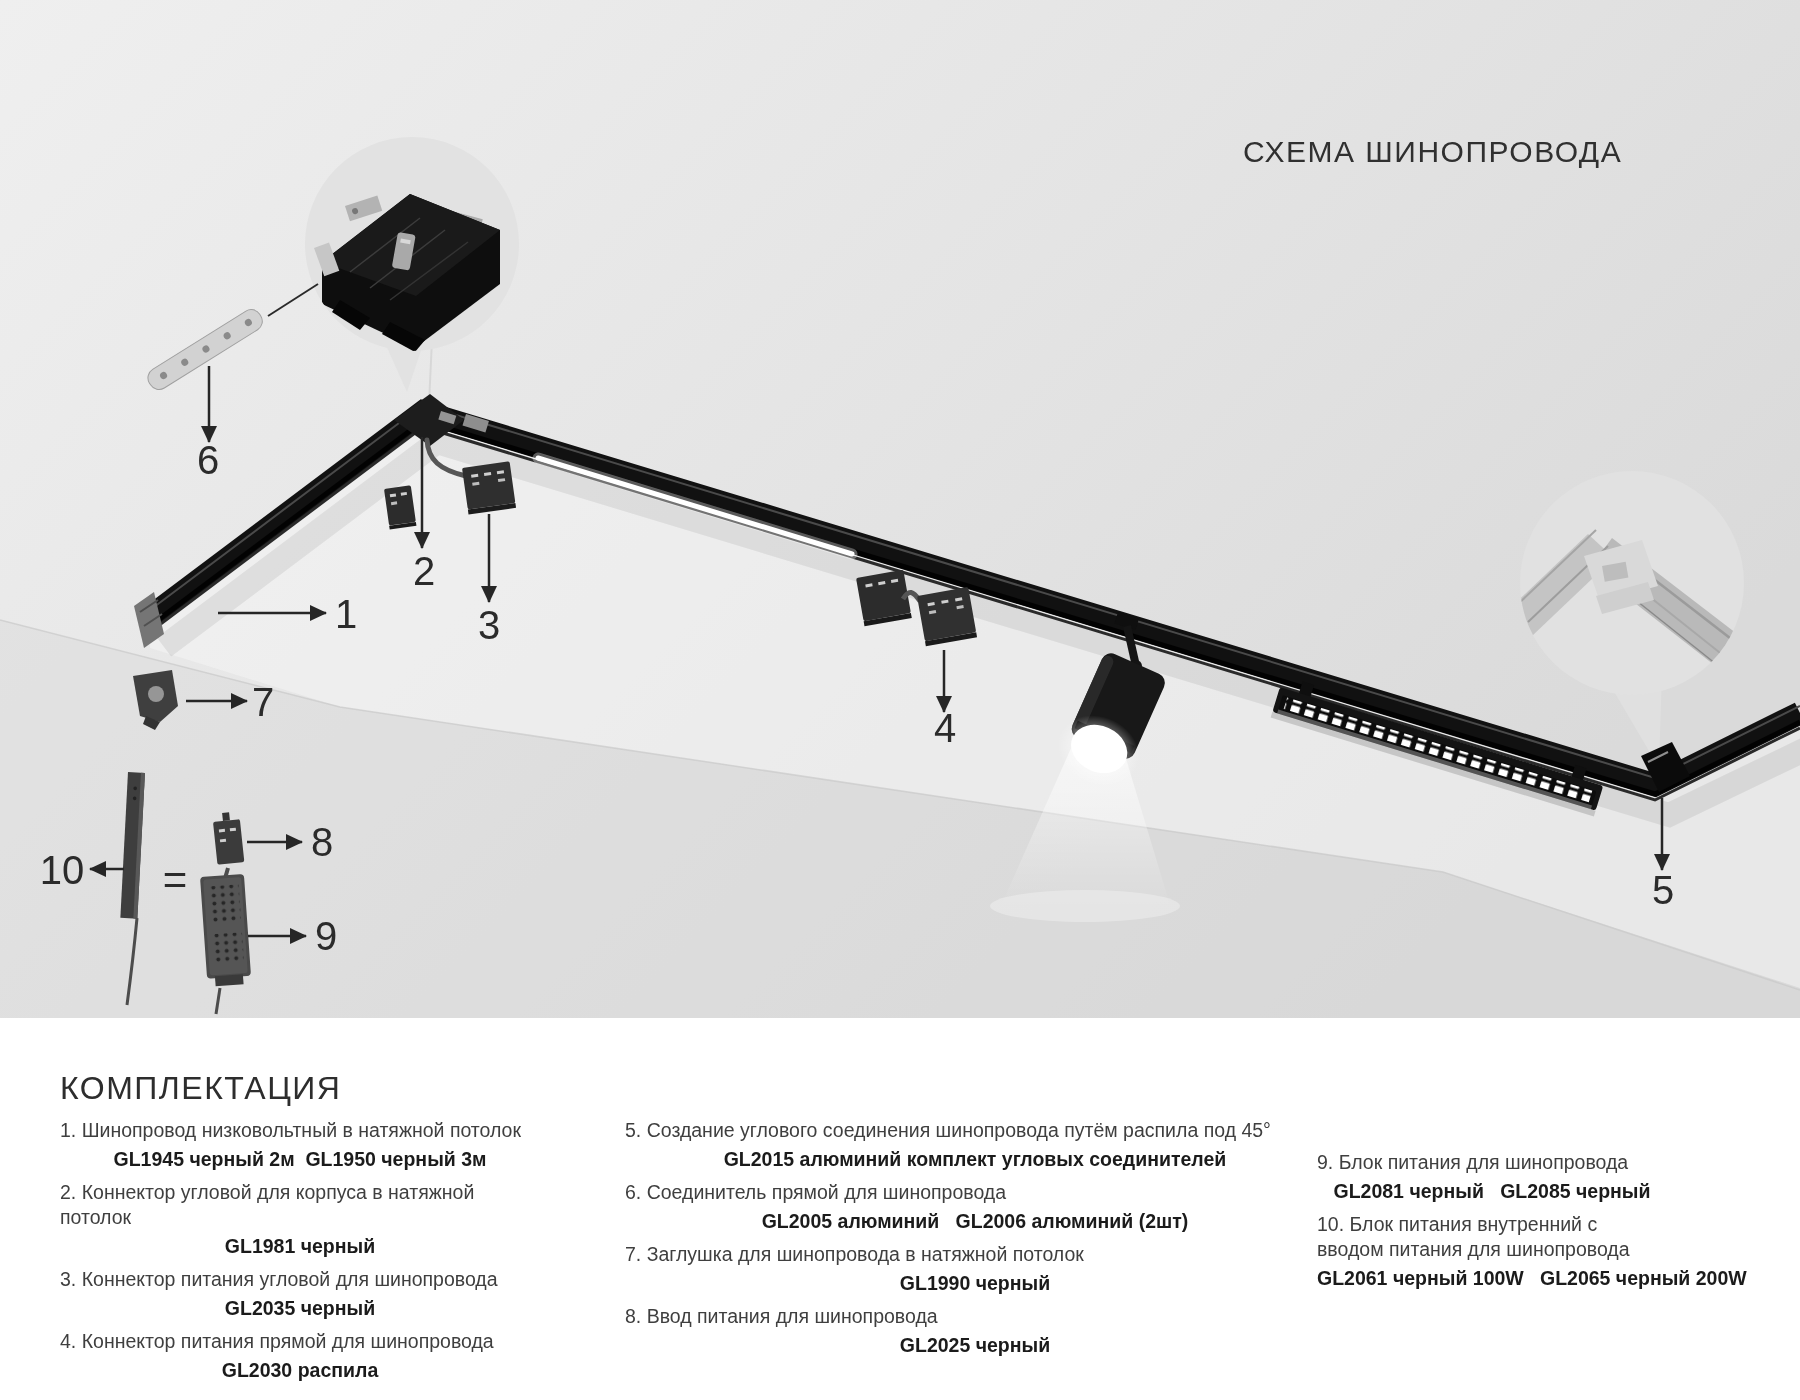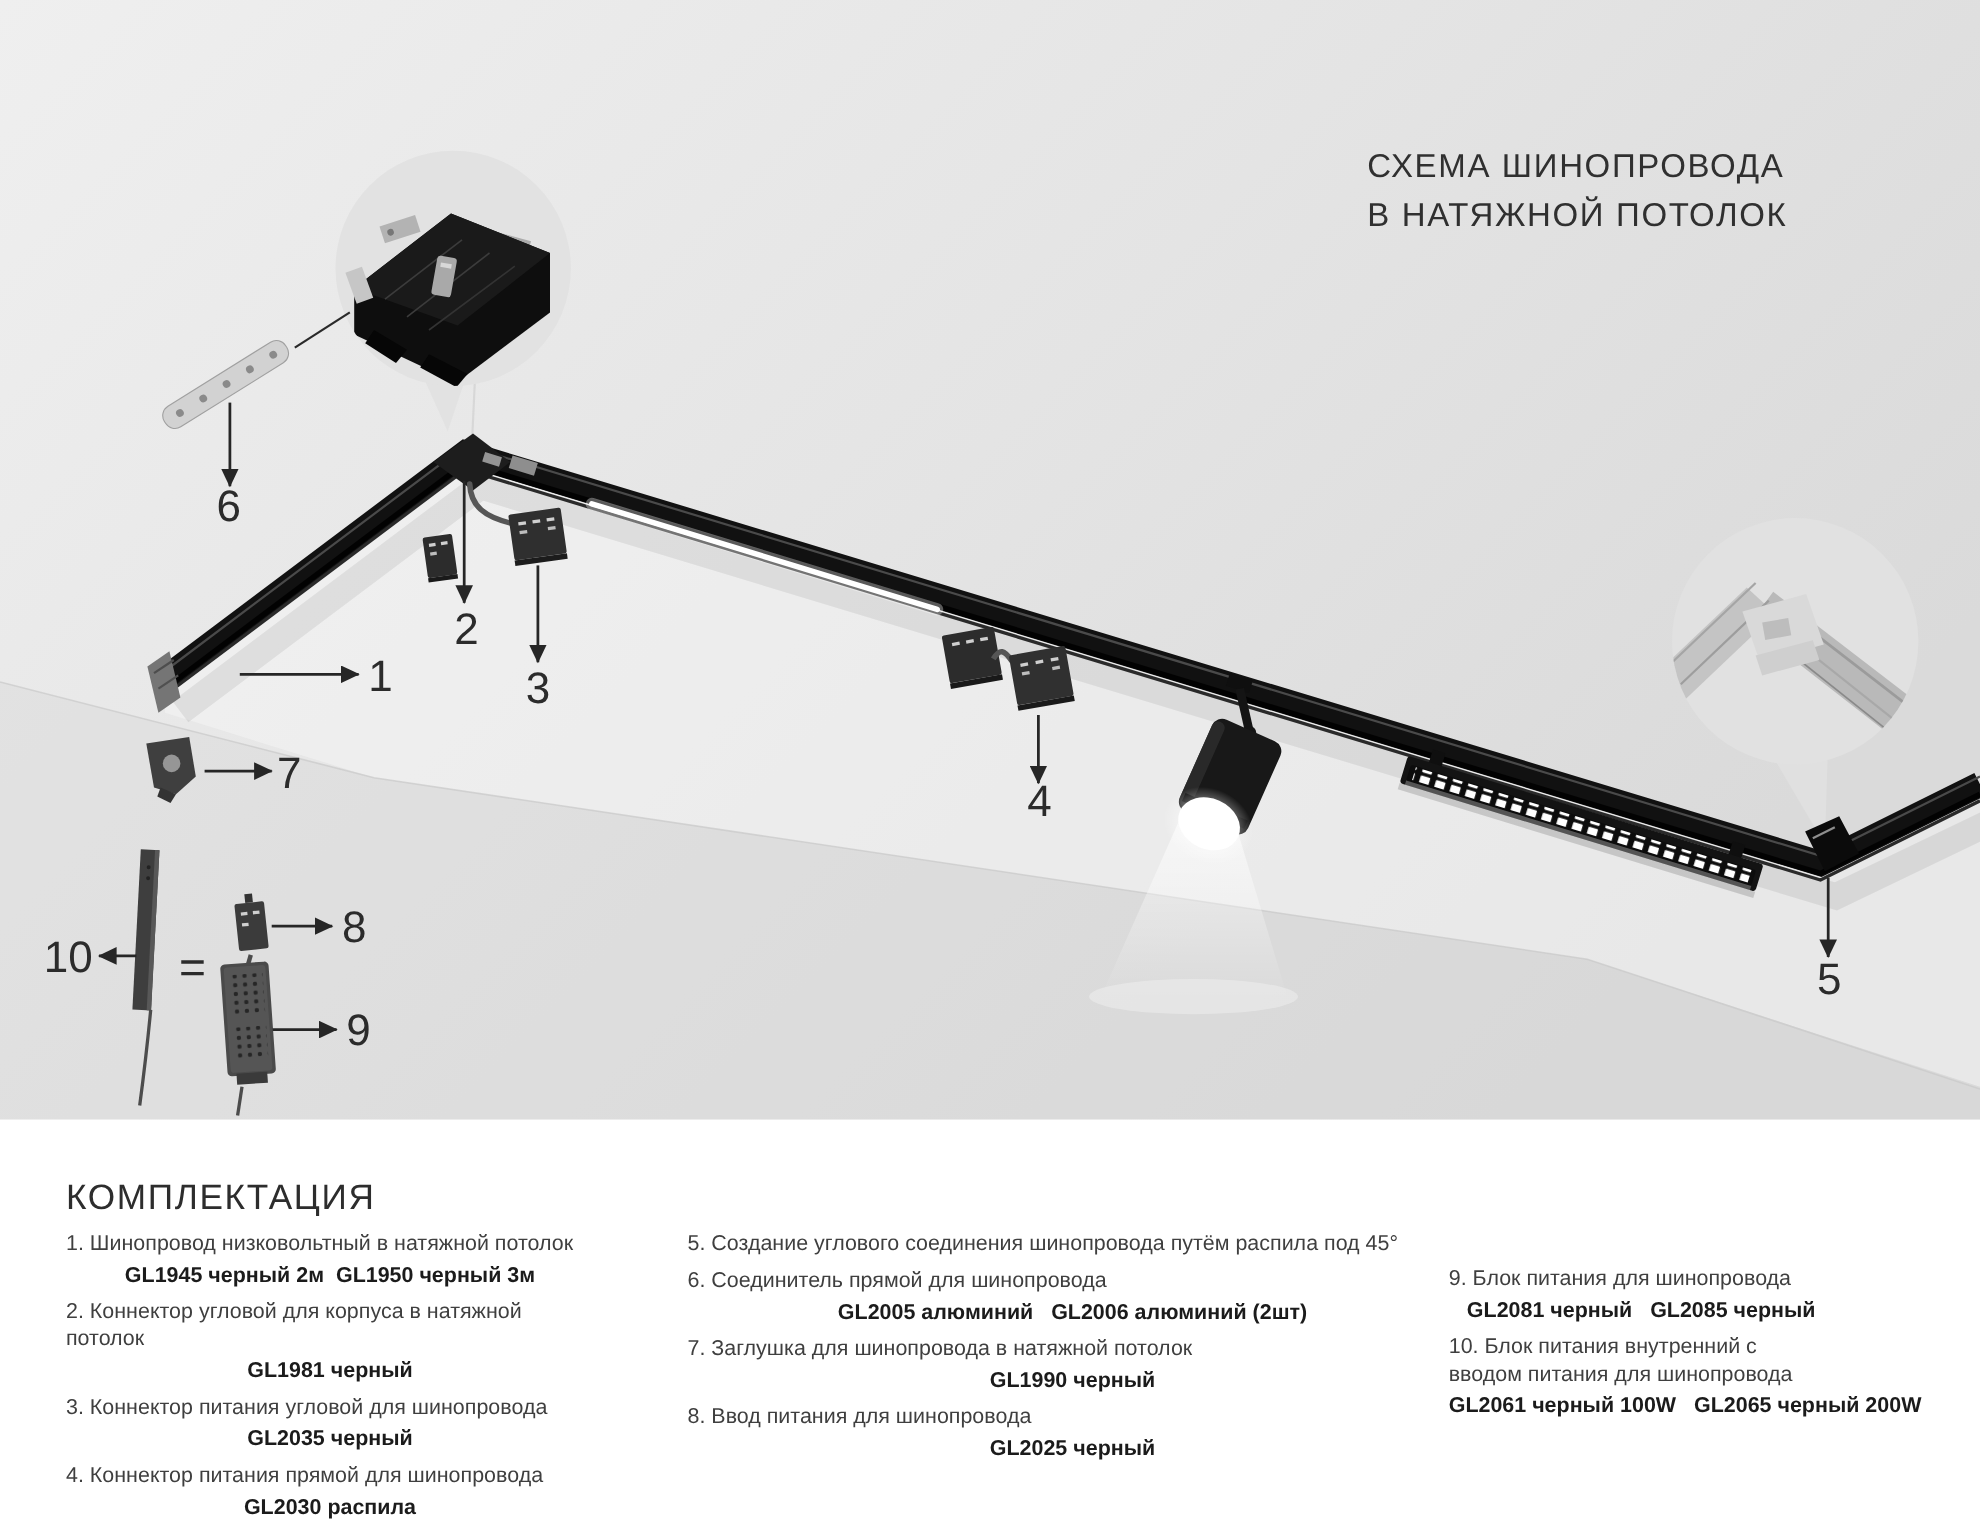--- a/index.html
+++ b/index.html
@@ -274,21 +274,20 @@
       <text x="263" y="716">7</text>
       <text x="322" y="856">8</text>
       <text x="326" y="950">9</text>
       <text x="62" y="884">10</text>
       <text x="175" y="894" font-size="42">=</text>
     </g>
   </svg>
 
   <div class="page-title">
     <div>СХЕМА ШИНОПРОВОДА</div>
-    <div>В НАТЯЖНОЙ ПОТОЛОК</div>
   </div>
 
   <section class="parts">
     <h2>КОМПЛЕКТАЦИЯ</h2>
 
     <div class="col col1">
       <div class="item">
         <div class="label">1. Шинопровод низковольтный в натяжной потолок</div>
         <div class="code">GL1945 черный 2м&nbsp;&nbsp;GL1950 черный 3м</div>
       </div>
@@ -302,20 +301,21 @@
       </div>
       <div class="item">
         <div class="label">4. Коннектор питания прямой для шинопровода</div>
         <div class="code">GL2030 распила</div>
       </div>
     </div>
 
     <div class="col col2">
       <div class="item">
         <div class="label">5. Создание углового соединения шинопровода путём распила под 45°</div>
+        <div class="code">GL2015 алюминий комплект угловых соединителей</div>
       </div>
       <div class="item">
         <div class="label">6. Соединитель прямой для шинопровода</div>
         <div class="code">GL2005 алюминий&nbsp;&nbsp;&nbsp;GL2006 алюминий (2шт)</div>
       </div>
       <div class="item">
         <div class="label">7. Заглушка для шинопровода в натяжной потолок</div>
         <div class="code">GL1990 черный</div>
       </div>
       <div class="item">

